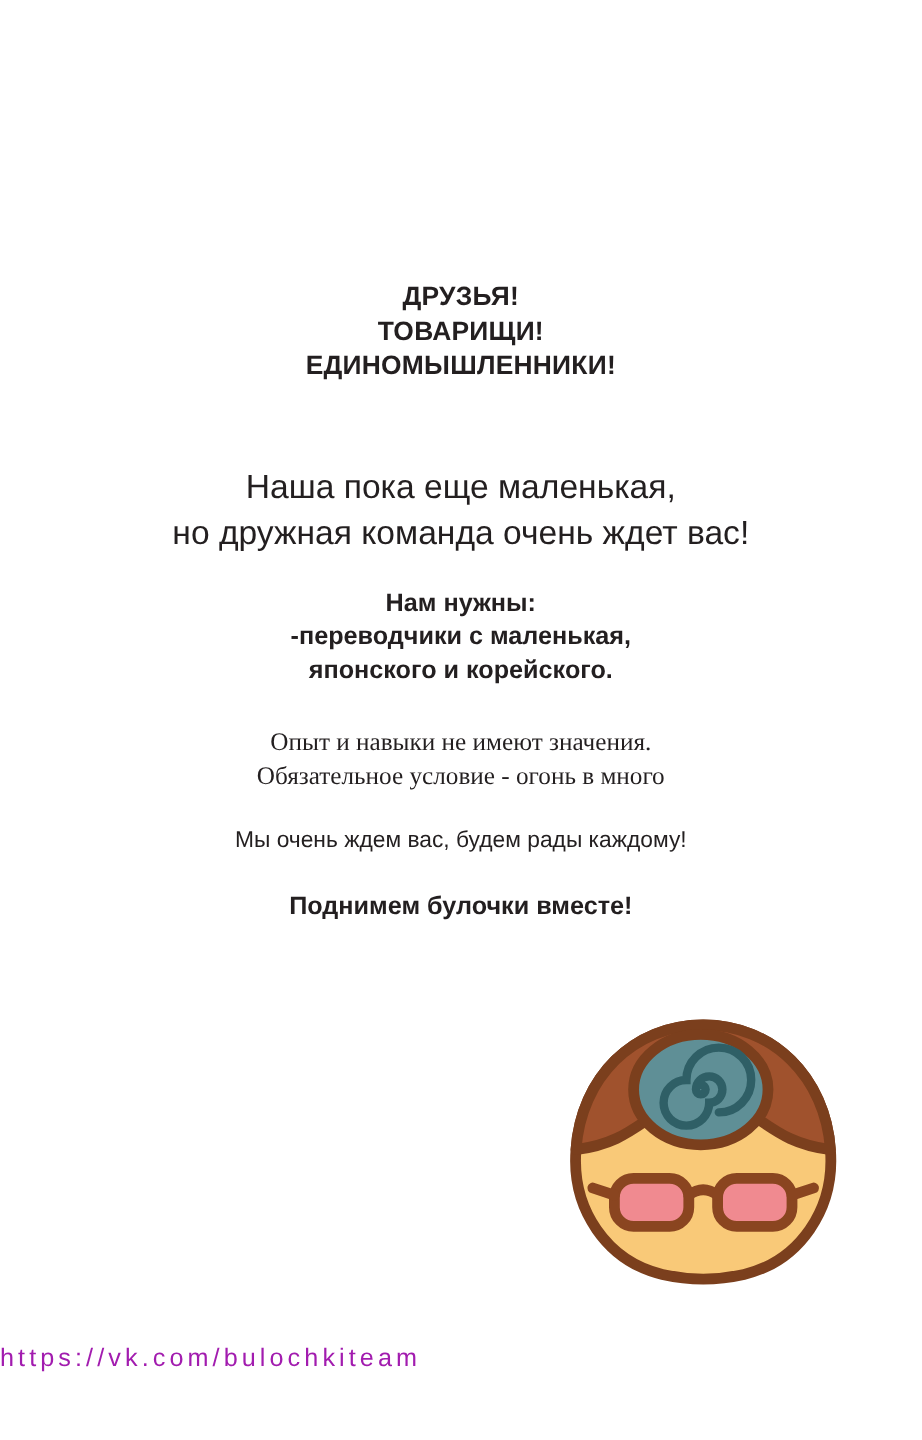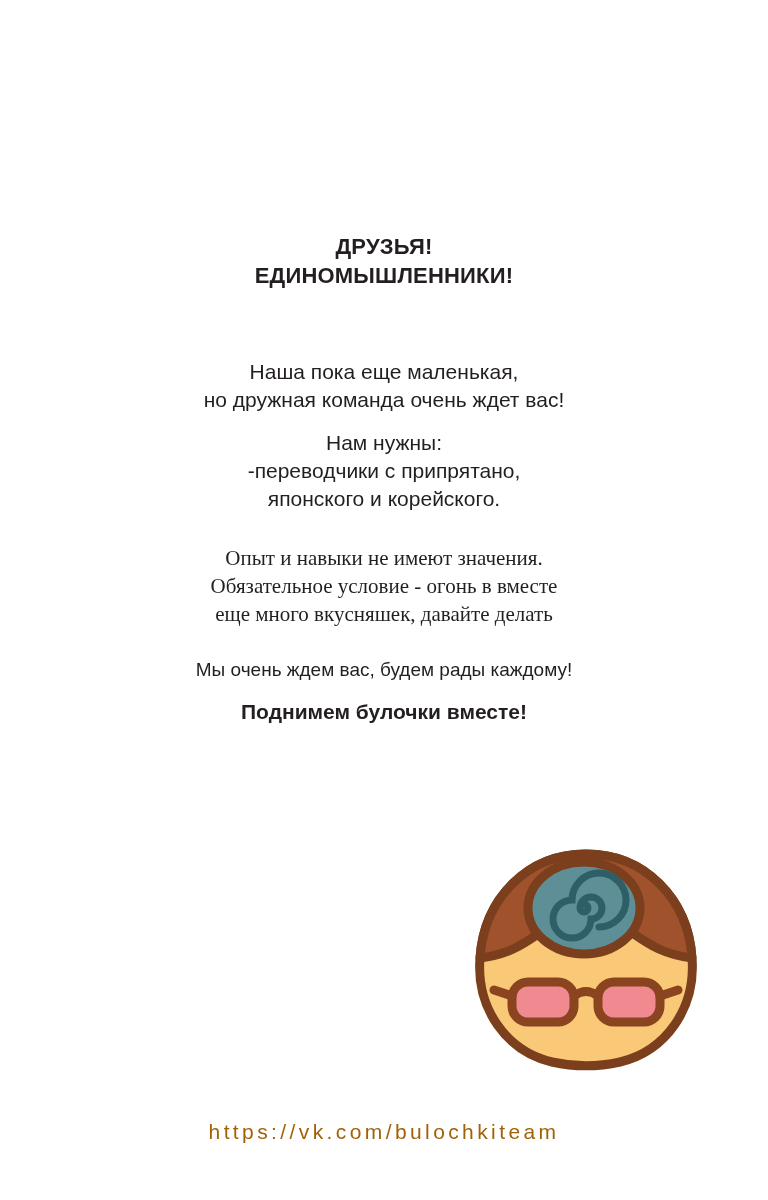--- a/index.html
+++ b/index.html
@@ -35,89 +35,89 @@
   }
   .headline div { white-space: nowrap; text-align: center; }
 
   
   .block {
     text-align: center;
     line-height: 1.35;
   }
   .intro {
     margin-top: 68px;
-    font-size: 21px;
+    font-size: 28px;
   }
   .needs {
-    margin-top: 14px;
+    margin-top: 26px;
     font-size: 21px;
-    font-weight: normal;
+    font-weight: bold;
   }
   .details {
     margin-top: 30px;
     font-size: 21px;
     font-family: Liberation Serif, serif;
   }
   .welcome {
     margin-top: 28px;
     font-size: 19px;
   }
   .closing {
-    margin-top: 16px;
+    margin-top: 28px;
     font-size: 21px;
     font-weight: bold;
   }
   .block div { white-space: nowrap; }
 
   
   .mascot-wrap {
     position: absolute;
     left: 466px;
     top: 846px;
     width: 240px;
     height: 230px;
   }
 
   
   .footer {
     position: absolute;
     left: 0;
     right: 0;
     top: 1120px;
-    text-align: center;
+    text-align: left;
     font-size: 21px;
     letter-spacing: 3.4px;
-    color: #a16207;
+    color: #a21caf;
   }
 </style>
 </head>
 <body>
 
 <div class="page">
 
   <div class="headline">
     <div>ДРУЗЬЯ!</div>
+    <div>ТОВАРИЩИ!</div>
     <div>ЕДИНОМЫШЛЕННИКИ!</div>
   </div>
 
   <div class="block intro">
     <div>Наша пока еще маленькая,</div>
     <div>но дружная команда очень ждет вас!</div>
   </div>
 
   <div class="block needs">
     <div>Нам нужны:</div>
-    <div>-переводчики с припрятано,</div>
+    <div>-переводчики с маленькая,</div>
     <div>японского и корейского.</div>
   </div>
 
   <div class="block details">
     <div>Опыт и навыки не имеют значения.</div>
-    <div>Обязательное условие - огонь в вместе</div>
-    <div>еще много вкусняшек, давайте делать</div>
+    <div>Обязательное условие - огонь в много</div>
   </div>
 
   <div class="block welcome">
     <div>Мы очень ждем вас, будем рады каждому!</div>
   </div>
 
   <div class="block closing">
     <div>Поднимем булочки вместе!</div>
   </div>
 

